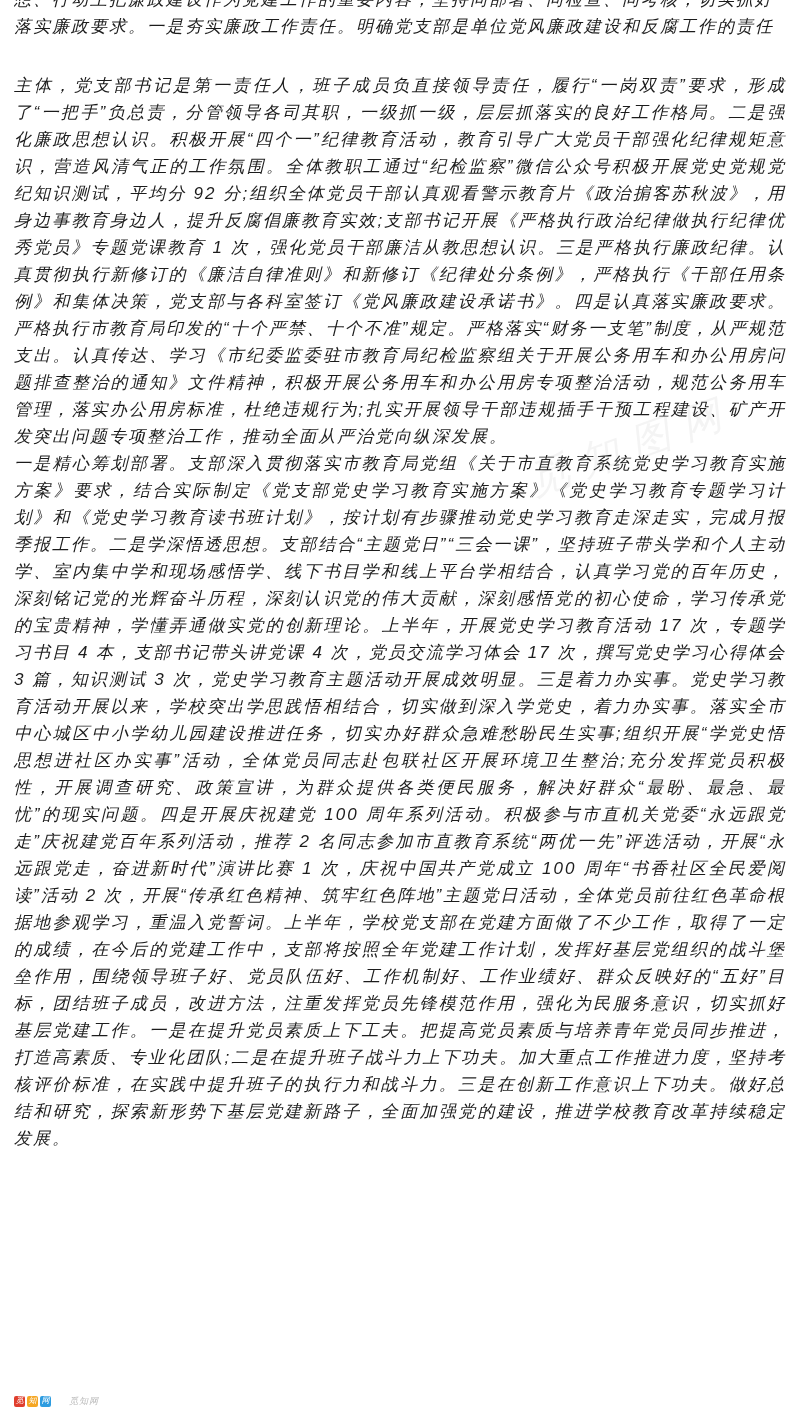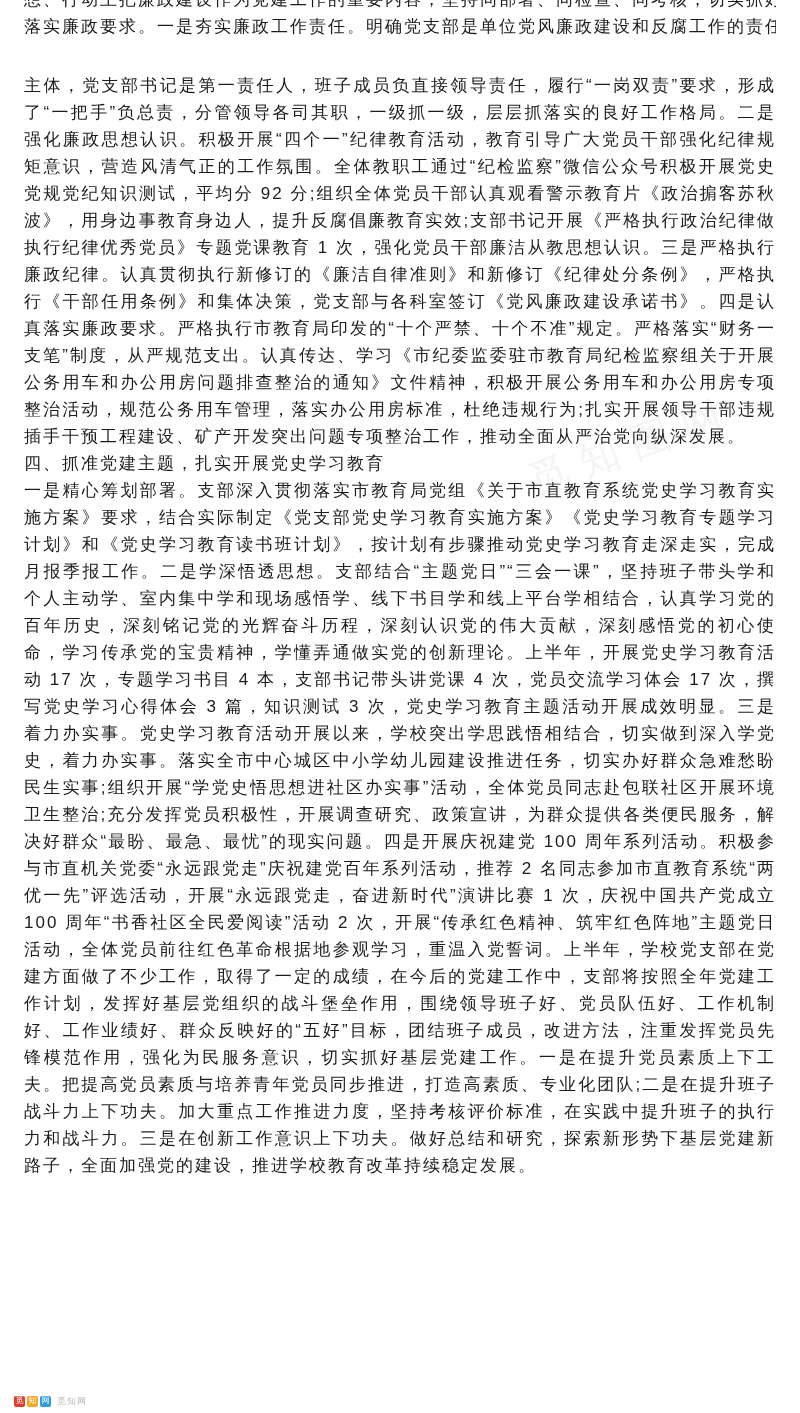--- a/index.html
+++ b/index.html
@@ -7,21 +7,22 @@
   body {
     position:relative;
     background:#ffffff;
     overflow:hidden;
     font-family:"Liberation Sans","DejaVu Sans",sans-serif;
     color:#1c1c1c;
   }
   .page {
     position:absolute;
     inset:0;
-    padding:0 24px;
+    padding:0 14px;
+    font-style:italic;
   }
   .doc-text {
     font-size:17px;
     line-height:27px;
     letter-spacing:2px;
     text-align:justify;
     color:#1c1c1c;
   }
   .line { white-space:nowrap; overflow:hidden; }
   .top-fragment { margin-top:-14px; }
@@ -52,39 +53,38 @@
     align-items:center;
     justify-content:center;
     width:11px; height:11px;
     border-radius:2px;
     color:#ffffff;
     font-size:8px;
     line-height:1;
     letter-spacing:0;
   }
   .brand-label {
-    margin-left:4px;
+    margin-left:16px;
     font-size:9px;
     color:#bbbbbb;
     letter-spacing:1px;
   }
 </style>
 </head>
 <body>
 
 <div class="page">
 
   <div class="doc-text top-fragment">
     <div class="line">想、行动上把廉政建设作为党建工作的重要内容，坚持同部署、同检查、同考核，切实抓好</div>
     <div class="line">落实廉政要求。一是夯实廉政工作责任。明确党支部是单位党风廉政建设和反腐工作的责任</div>
   </div>
 
   <div class="body-block">
     <p class="doc-text">主体，党支部书记是第一责任人，班子成员负直接领导责任，履行“一岗双责”要求，形成了“一把手”负总责，分管领导各司其职，一级抓一级，层层抓落实的良好工作格局。二是强化廉政思想认识。积极开展“四个一”纪律教育活动，教育引导广大党员干部强化纪律规矩意识，营造风清气正的工作氛围。全体教职工通过“纪检监察”微信公众号积极开展党史党规党纪知识测试，平均分 92 分;组织全体党员干部认真观看警示教育片《政治掮客苏秋波》，用身边事教育身边人，提升反腐倡廉教育实效;支部书记开展《严格执行政治纪律做执行纪律优秀党员》专题党课教育 1 次，强化党员干部廉洁从教思想认识。三是严格执行廉政纪律。认真贯彻执行新修订的《廉洁自律准则》和新修订《纪律处分条例》，严格执行《干部任用条例》和集体决策，党支部与各科室签订《党风廉政建设承诺书》。四是认真落实廉政要求。严格执行市教育局印发的“十个严禁、十个不准”规定。严格落实“财务一支笔”制度，从严规范支出。认真传达、学习《市纪委监委驻市教育局纪检监察组关于开展公务用车和办公用房问题排查整治的通知》文件精神，积极开展公务用车和办公用房专项整治活动，规范公务用车管理，落实办公用房标准，杜绝违规行为;扎实开展领导干部违规插手干预工程建设、矿产开发突出问题专项整治工作，推动全面从严治党向纵深发展。</p>
-    <p class="doc-text">四、抓准党建主题，扎实开展党史学习教育</p>
     <p class="doc-text">一是精心筹划部署。支部深入贯彻落实市教育局党组《关于市直教育系统党史学习教育实施方案》要求，结合实际制定《党支部党史学习教育实施方案》《党史学习教育专题学习计划》和《党史学习教育读书班计划》，按计划有步骤推动党史学习教育走深走实，完成月报季报工作。二是学深悟透思想。支部结合“主题党日”“三会一课”，坚持班子带头学和个人主动学、室内集中学和现场感悟学、线下书目学和线上平台学相结合，认真学习党的百年历史，深刻铭记党的光辉奋斗历程，深刻认识党的伟大贡献，深刻感悟党的初心使命，学习传承党的宝贵精神，学懂弄通做实党的创新理论。上半年，开展党史学习教育活动 17 次，专题学习书目 4 本，支部书记带头讲党课 4 次，党员交流学习体会 17 次，撰写党史学习心得体会 3 篇，知识测试 3 次，党史学习教育主题活动开展成效明显。三是着力办实事。党史学习教育活动开展以来，学校突出学思践悟相结合，切实做到深入学党史，着力办实事。落实全市中心城区中小学幼儿园建设推进任务，切实办好群众急难愁盼民生实事;组织开展“学党史悟思想进社区办实事”活动，全体党员同志赴包联社区开展环境卫生整治;充分发挥党员积极性，开展调查研究、政策宣讲，为群众提供各类便民服务，解决好群众“最盼、最急、最忧”的现实问题。四是开展庆祝建党 100 周年系列活动。积极参与市直机关党委“永远跟党走”庆祝建党百年系列活动，推荐 2 名同志参加市直教育系统“两优一先”评选活动，开展“永远跟党走，奋进新时代”演讲比赛 1 次，庆祝中国共产党成立 100 周年“书香社区全民爱阅读”活动 2 次，开展“传承红色精神、筑牢红色阵地”主题党日活动，全体党员前往红色革命根据地参观学习，重温入党誓词。上半年，学校党支部在党建方面做了不少工作，取得了一定的成绩，在今后的党建工作中，支部将按照全年党建工作计划，发挥好基层党组织的战斗堡垒作用，围绕领导班子好、党员队伍好、工作机制好、工作业绩好、群众反映好的“五好”目标，团结班子成员，改进方法，注重发挥党员先锋模范作用，强化为民服务意识，切实抓好基层党建工作。一是在提升党员素质上下工夫。把提高党员素质与培养青年党员同步推进，打造高素质、专业化团队;二是在提升班子战斗力上下功夫。加大重点工作推进力度，坚持考核评价标准，在实践中提升班子的执行力和战斗力。三是在创新工作意识上下功夫。做好总结和研究，探索新形势下基层党建新路子，全面加强党的建设，推进学校教育改革持续稳定发展。</p>
   </div>
 
   <div class="watermark" style="color: rgb(154, 154, 154);">觅知图网</div>
 
   <div class="footer-brand">
     <span class="brand-block" style="background: rgb(224, 62, 45);">觅</span>
     <span class="brand-block" style="background: rgb(245, 166, 35);">知</span>
     <span class="brand-block" style="background: rgb(45, 156, 224);">网</span>
     <span class="brand-label">觅知网</span>

